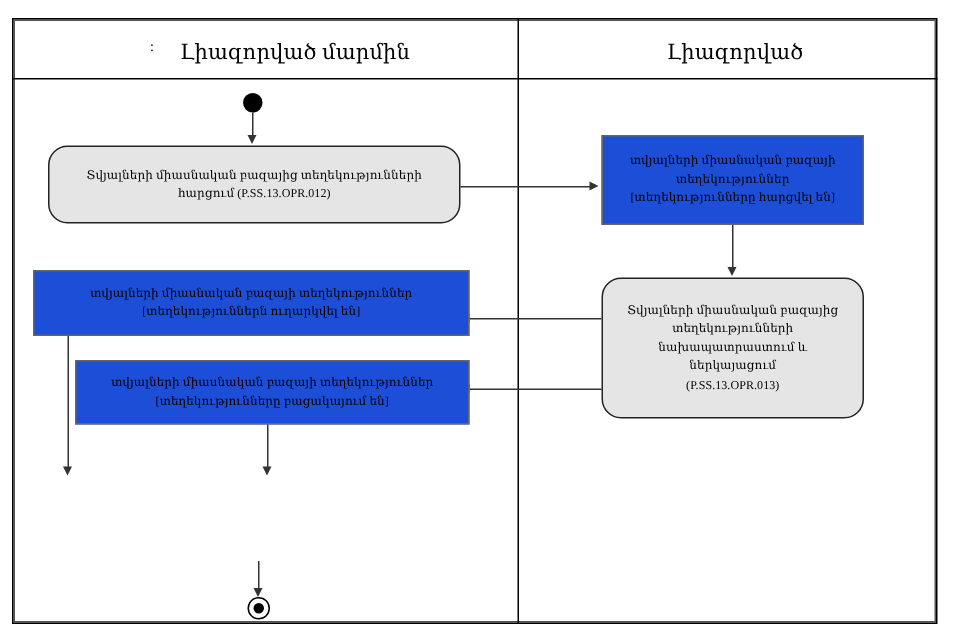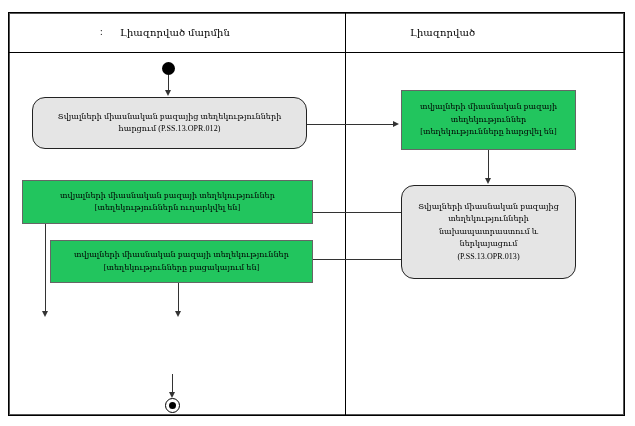--- a/index.html
+++ b/index.html
@@ -50,22 +50,23 @@
     position: absolute;
     left: 8px;
     top: 52px;
     width: 617px;
     height: 0;
     border-top: 1px solid #000000;
   }
   .lane-title {
     position: absolute;
     top: 27px;
-    font-size: 10px;
+    font-size: 14px;
     color: #000000;
+    text-align: center;
     white-space: nowrap;
     letter-spacing: 0.1px;
   }
   .lane-colon {
     position: absolute;
     top: 27px;
     font-size: 9.5px;
     color: #000000;
   }
 
@@ -83,21 +84,21 @@
     padding: 3px 6px;
     letter-spacing: 0.05px;
   }
   .action {
     border: 1px solid #222222;
     border-radius: 13px;
     background: #e5e5e5;
   }
   .objstate {
     border: 1px solid #666666;
-    background: #22c55e;
+    background: #1d4ed8;
   }
   .node .txt {
     display: block;
     width: 100%;
   }
   .node .line2 {
     display: block;
   }
 
   

